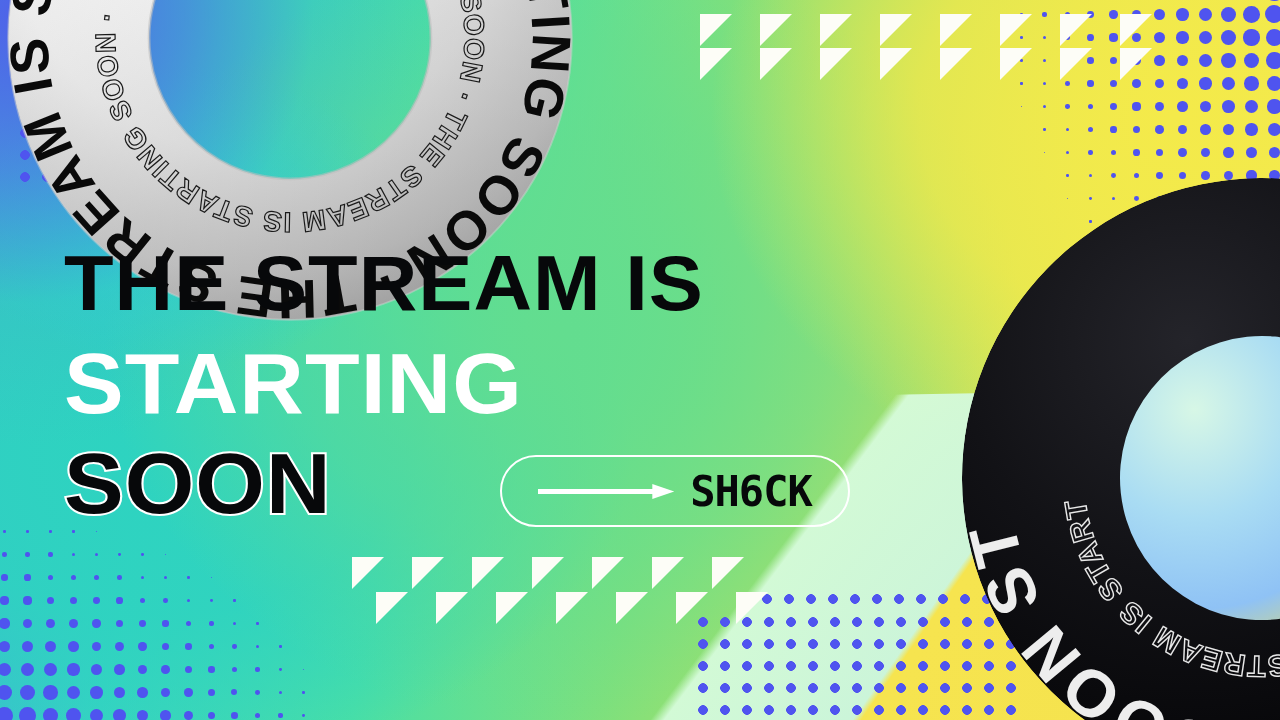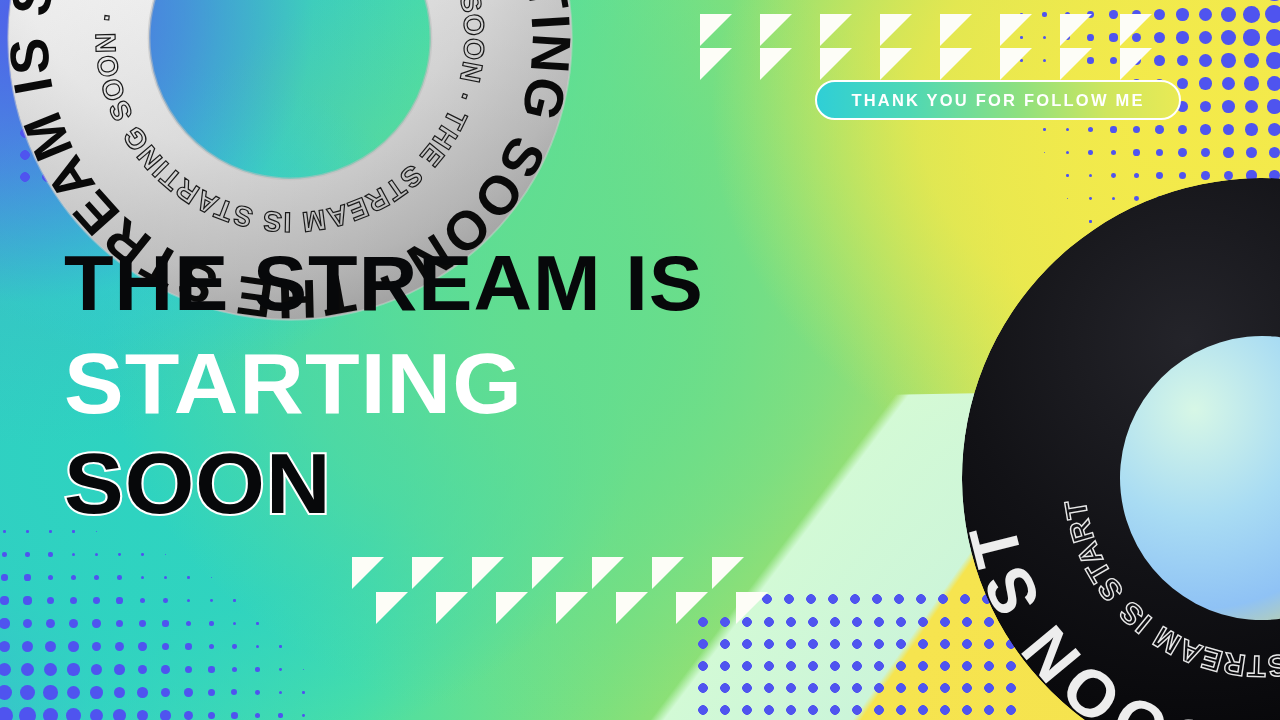--- a/index.html
+++ b/index.html
@@ -467,18 +467,22 @@
       <text font-family="'Liberation Sans', sans-serif" font-size="30" font-weight="700" fill="none" stroke="#e8e8e8" stroke-width="1.4" letter-spacing="1">
         <textPath href="#blackPathInner" startOffset="34%">STREAM IS STARTING SOON STREAM IS STARTING SOON  STREAM IS STARTING SOON STREAM IS STARTING SOON  STREAM IS STARTING SOON STREAM IS STARTING SOON  STREAM IS STARTING SOON STREAM IS STARTING SOON  </textPath>
       </text>
     </svg>
   </div>
 
   <div class="headline" id="line-1">THE STREAM IS</div>
   <div class="headline" id="line-2">STARTING</div>
   <div class="headline" id="line-3">SOON</div>
 
-  <div id="thanks-pill">
-    <span class="label">THANK YOU FOR FOLLOW ME</span>
+
+  <div id="handle-pill">
+    <span class="arrow">
+      <span class="shaft"></span>
+        <span class="head"></span>
+    </span>
+    <span id="handle-text">SH6CK</span>
   </div>
 
-
 </div>
 
 </body></html>

